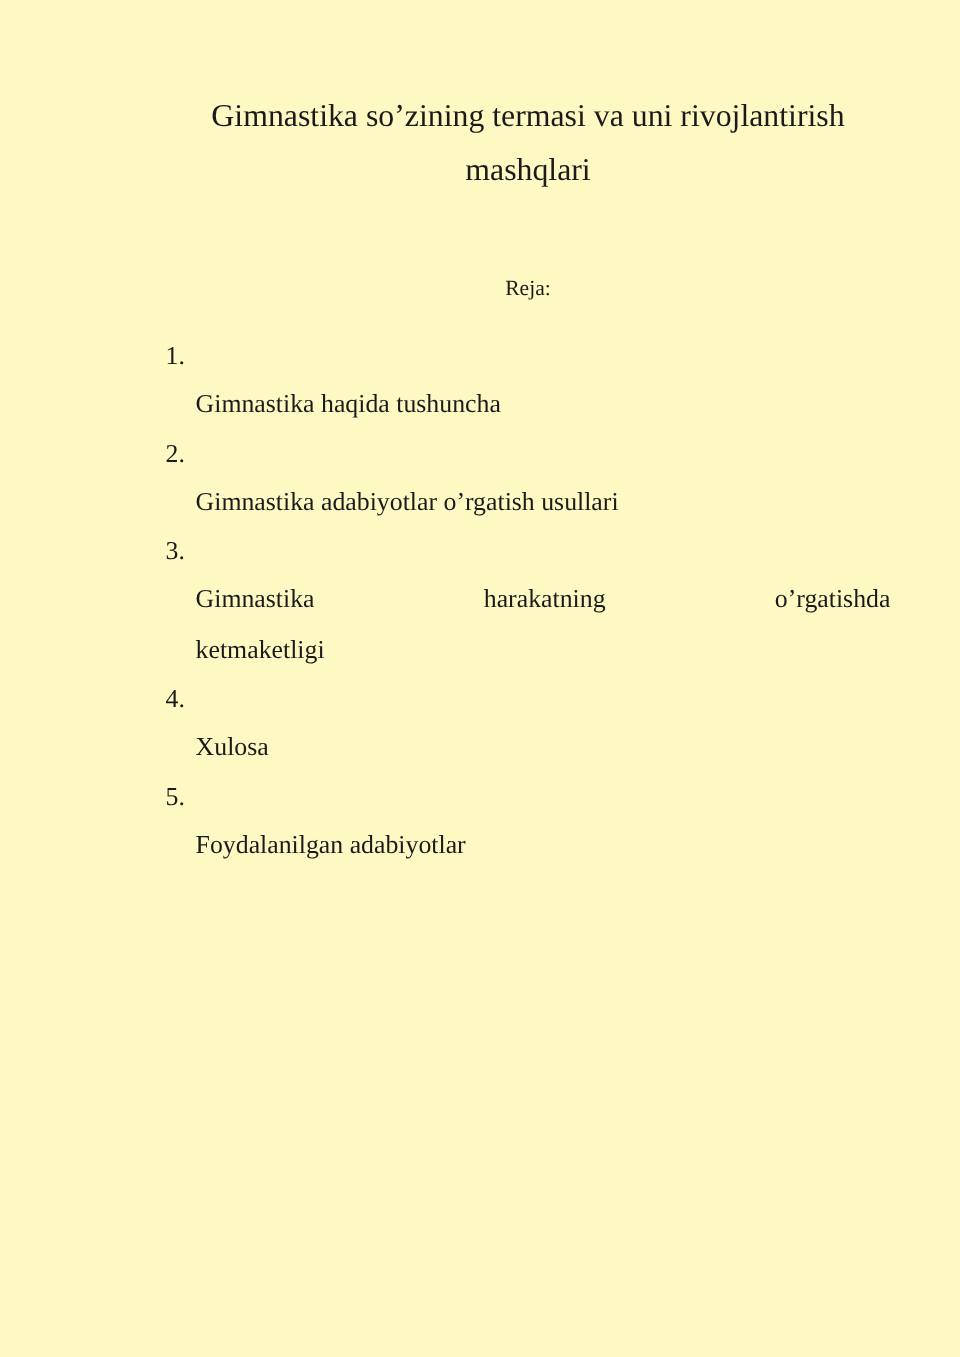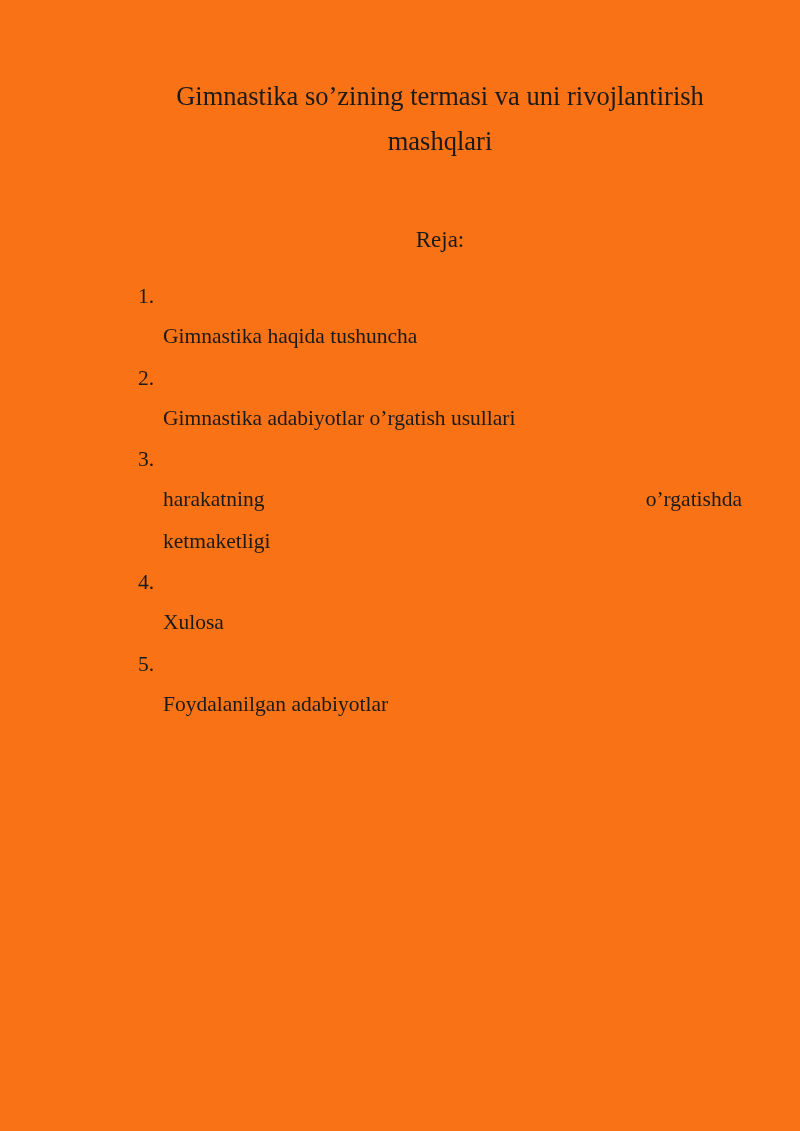--- a/index.html
+++ b/index.html
@@ -13,40 +13,40 @@
       position: relative;
       overflow: hidden;
       font-family: "Liberation Serif", "DejaVu Serif", serif;
       color: #1a1a1a;
     }
     .page {
       position: absolute;
       left: 0; top: 0;
       width: 800px;
       height: 1131px;
-      background: #f97316;
+      background: #fef9c3;
     }
     .title {
       position: absolute;
       left: 138px;
       width: 604px;
       top: 74px;
       text-align: center;
       font-size: 26.5px;
       line-height: 45px;
       margin: 0;
       font-weight: normal;
     }
     .subtitle {
       position: absolute;
       left: 138px;
       width: 604px;
       top: 226px;
       text-align: center;
-      font-size: 23px;
+      font-size: 18px;
       line-height: 28px;
       margin: 0;
       font-weight: normal;
     }
     .plan-list {
       position: absolute;
       left: 138px;
       top: 276px;
       width: 604px;
       margin: 0;
@@ -93,20 +93,21 @@
       <span class="plan-text">Gimnastika haqida tushuncha</span>
     </li>
     <li class="plan-item">
       <span class="plan-num">2.</span>
       <span class="plan-text">Gimnastika adabiyotlar o’rgatish usullari</span>
     </li>
     <li class="plan-item">
       <span class="plan-num">3.</span>
       <span class="plan-text justify-first">
         <span class="first-line">
+          <span>Gimnastika</span>
           <span>harakatning</span>
           <span>o’rgatishda</span>
         </span>
         <span>ketmaketligi</span>
       </span>
     </li>
     <li class="plan-item">
       <span class="plan-num">4.</span>
       <span class="plan-text">Xulosa</span>
     </li>

